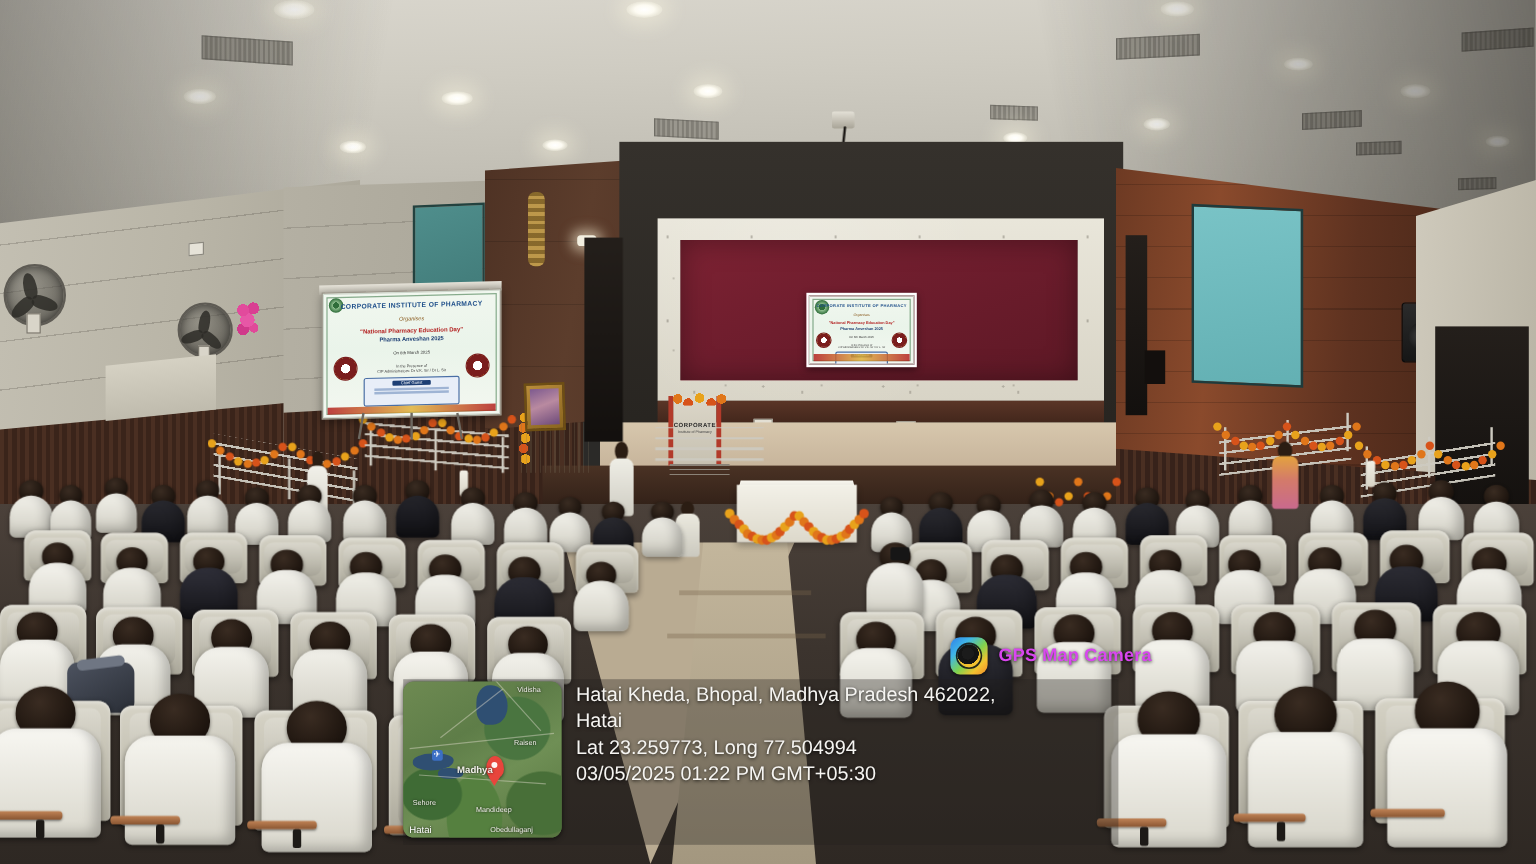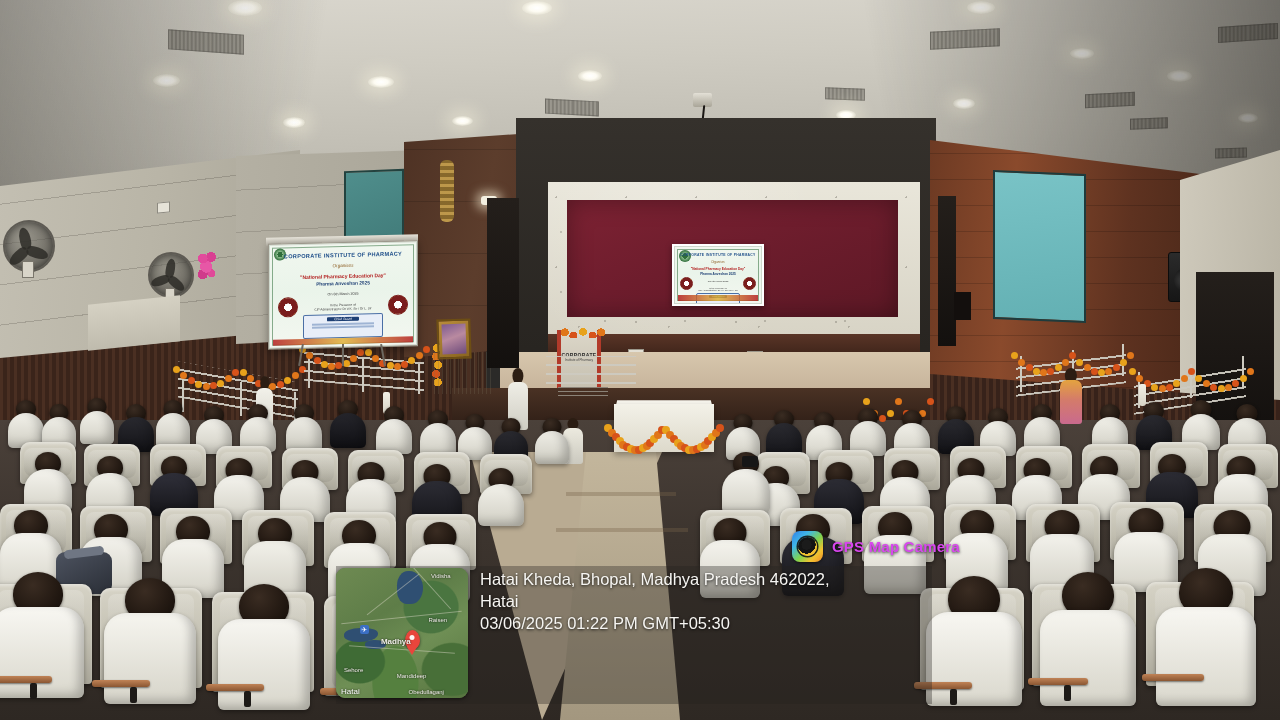--- a/index.html
+++ b/index.html
@@ -1206,17 +1206,18 @@
 
       <div class="maps-credit">
         <span style="font-size:9px;line-height:1;"></span>
         <span>Hatai</span>
       </div>
     </div>
 
     <div class="gps-text">
       <div class="gps-line">Hatai Kheda, Bhopal, Madhya Pradesh 462022,</div>
       <div class="gps-line">Hatai</div>
-      <div class="gps-line">03/06/2025 01:22 PM GMT+05:30</div>
+      <div class="gps-line">Lat 23.259773, Long 77.504994</div>
+      <div class="gps-line">03/05/2025 01:22 PM GMT+05:30</div>
     </div>
   </div>
 
 </div>
 
 </body></html>

